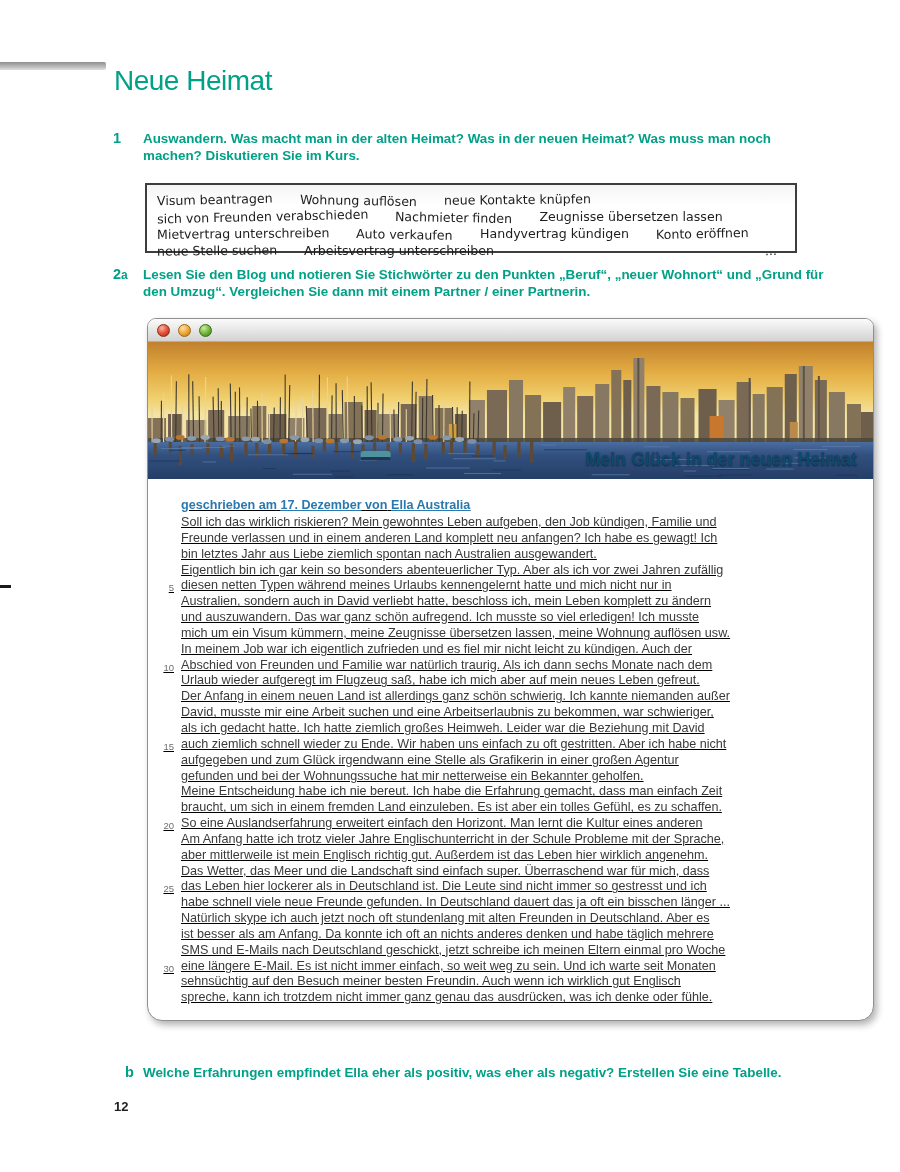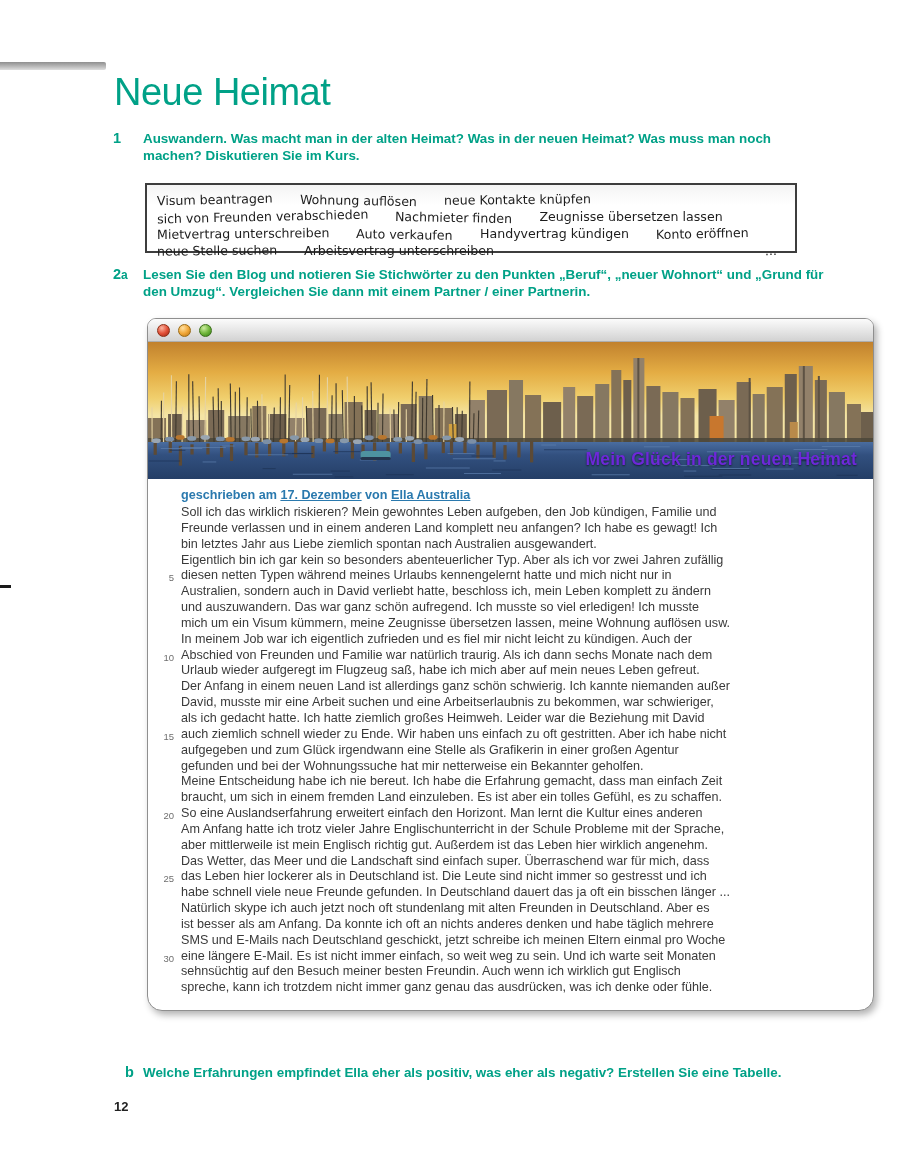--- a/index.html
+++ b/index.html
@@ -6,21 +6,21 @@
   body{
     position:relative;width:900px;height:1172px;background:#ffffff;
     font-family:"Liberation Sans",sans-serif;overflow:hidden;
   }
   
   .tab-marker{position:absolute;left:0;top:62px;width:106px;height:8px;
     background:linear-gradient(180deg,#8f8f8f 0%,#b9b9b9 55%,#dedede 100%);
     border-radius:0 2px 2px 0;}
   .crop-mark{position:absolute;left:0;top:585px;width:11px;height:3px;background:#1a1a1a;}
 
-  .page-title{position:absolute;left:114px;top:46px;font-size:38px;color:#00a187;
+  .page-title{position:absolute;left:114px;top:46px;font-size:28px;color:#00a187;
     font-weight:normal;letter-spacing:-0.5px;text-align:center;}
 
   .exercise{position:absolute;display:flex;color:#00a187;font-weight:bold;}
   .exercise .num{flex:0 0 30px;font-size:14.5px;}
   .exercise .num .sub{font-size:12px;}
   .exercise .txt{font-size:13.4px;line-height:17px;}
   .ex1{left:113px;top:130px;width:700px;}
   .ex2a{left:113px;top:266px;width:720px;}
   .ex2b{left:125px;top:1064px;width:740px;}
   .ex2b .num{flex:0 0 18px;}
@@ -45,24 +45,24 @@
     background:linear-gradient(180deg,#fbfbfb,#e9e9e9 45%,#d2d2d2);
     border-bottom:1px solid #aeaeae;display:flex;align-items:center;
     padding-left:9px;gap:8px;}
   .light{width:13px;height:13px;border-radius:50%;box-sizing:border-box;}
   .light-red{background:radial-gradient(circle at 35% 28%,#f9b4a0,#e4523a 50%,#9c2410);border:1px solid #8c2e16;}
   .light-yellow{background:radial-gradient(circle at 35% 28%,#ffe0a0,#f2a93b 50%,#b9700f);border:1px solid #9a6a14;}
   .light-green{background:radial-gradient(circle at 35% 28%,#cdeca0,#73b83e 50%,#2f7d12;);border:1px solid #3c6e1b;background:radial-gradient(circle at 35% 28%,#cdeca0,#73b83e 50%,#2f7d12);}
 
   .photo{position:relative;height:137px;overflow:hidden;background:#e8b44a;}
   .photo svg{display:block;width:100%;height:100%;}
-  .photo-caption{position:absolute;right:16px;bottom:9px;color:#6d28d9;font-weight:bold;
+  .photo-caption{position:absolute;right:16px;bottom:9px;color:#0c4a6e;font-weight:bold;
     font-size:17.5px;text-shadow:0 1px 2px rgba(0,0,0,0.55);letter-spacing:0.2px;}
 
-  .blog{padding:9px 10px 14px 8px;}
+  .blog{padding:19px 10px 14px 8px;text-decoration:underline;}
   .byline{margin-left:25px;font-size:12.6px;font-weight:bold;color:#2a79ae;margin-bottom:3px;}
   .byline a{color:#2a79ae;text-decoration:underline;cursor:pointer;}
   .bline{display:flex;line-height:15.85px;}
   .lnum{flex:0 0 18px;text-align:right;margin-right:7px;font-size:9.5px;color:#6e6e6e;
     transform:translateY(2px);}
   .ltext{white-space:nowrap;font-size:12.6px;color:#3a3a3a;}
 
   .smiley{display:inline-block;width:12px;height:12px;background:#fdc62e;border-radius:50%;
     margin-left:4px;vertical-align:-2px;position:relative;
     box-shadow:inset -1px -1.5px 1px rgba(190,120,0,0.55);}

